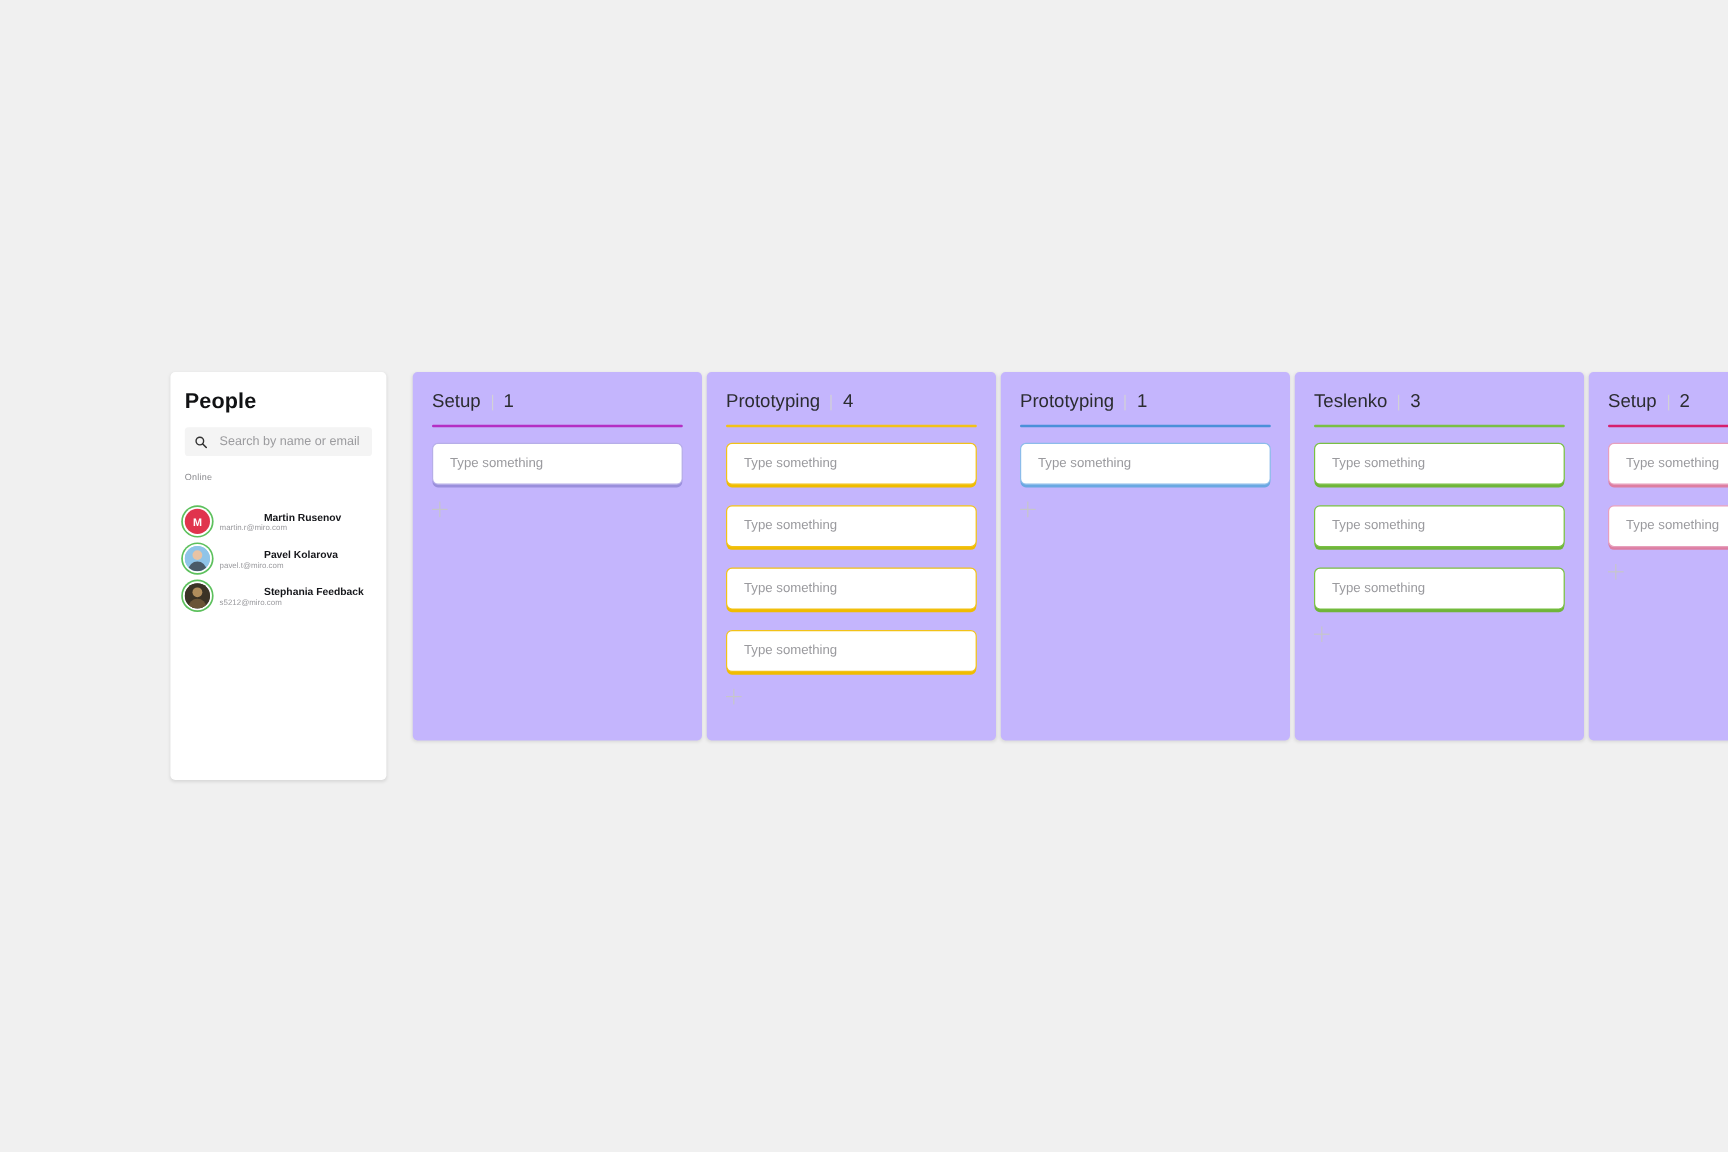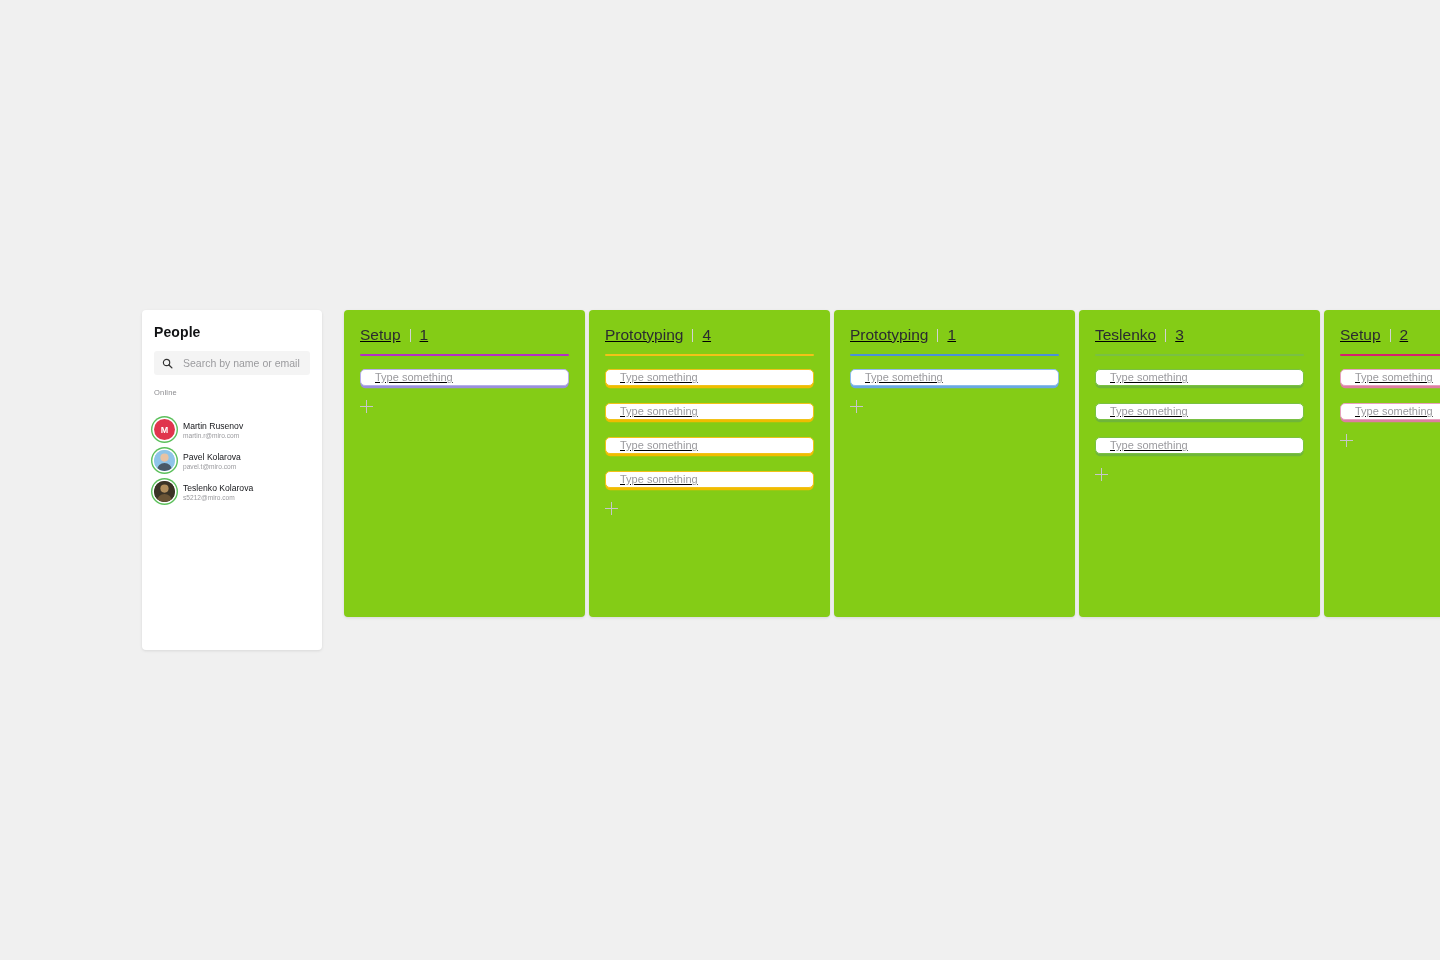--- a/index.html
+++ b/index.html
@@ -14,21 +14,21 @@
   
   #people-panel {
     position: absolute; left: 142px; top: 310px;
     width: 180px; height: 340px;
     background: #ffffff;
     border-radius: 4px;
     box-shadow: 0 1px 3px rgba(0,0,0,0.10);
     padding: 14px 12px 0 12px;
   }
   #people-title {
-    font-size: 14px; font-weight: bold; color: #111214;
+    font-size: 18px; font-weight: bold; color: #111214;
     letter-spacing: .1px; margin-bottom: 11px;
   }
   #people-search {
     display: flex; align-items: center; gap: 10px;
     background: #f4f4f4; border-radius: 3px;
     height: 24px; padding: 0 8px; margin-bottom: 13px;
   }
   #people-search .mag { flex: 0 0 auto; display: block; }
   #people-search .ph {
     font-size: 10.5px; color: #9b9b9e; line-height: 1;
@@ -42,49 +42,48 @@
   }
   .person-avatar {
     position: relative; width: 21px; height: 21px; flex: 0 0 21px;
     border-radius: 50%;
     box-shadow: 0 0 0 1.6px #ffffff, 0 0 0 3px #5cc05c;
     overflow: hidden;
     display: flex; align-items: center; justify-content: center;
     font-size: 9px; font-weight: bold; color: #fff;
   }
   .person-meta { display: flex; flex-direction: column; gap: 1px; min-width: 0; }
-  .person-name { font-size: 8.6px; font-weight: normal; color: #15161a; white-space: nowrap; }
+  .person-name { font-size: 8.6px; font-weight: bold; color: #15161a; white-space: nowrap; margin-left: 37px; }
   .person-email { font-size: 6.6px; color: #9a9a9e; white-space: nowrap; }
 
   
   #board { position: absolute; left: 344px; top: 310px; display: flex; gap: 4px; }
   .column {
     width: 241px; height: 307px;
-    background: #84cc16;
+    background: #c4b5fd;
     border-radius: 4px;
     box-shadow: 0 1px 3px rgba(0,0,0,0.10);
     padding: 16px 16px 0 16px;
     flex: 0 0 241px;
     overflow: hidden;
-    text-decoration: underline;
   }
   .col-header {
     display: flex; align-items: baseline; gap: 9px;
     font-size: 15.5px; color: #2b2c30; font-weight: normal;
     margin-bottom: 10px; white-space: nowrap;
   }
   .col-header .sep {
     display: inline-block; width: 1px; height: 13px;
     background: #d2d2d5; align-self: center;
   }
   .col-header .count { color: #2b2c30; }
   .col-rule { height: 1.6px; width: 100%; border-radius: 1px; margin-bottom: 13px; }
   .cards { display: flex; flex-direction: column; gap: 17px; }
   .card {
-    height: 17px; border-radius: 5px;
+    height: 35px; border-radius: 5px;
     background: #ffffff;
     display: flex; align-items: center;
     padding: 0 14px;
   }
   .card .ph { font-size: 11px; color: #9a9a9e; }
   .add-btn {
     margin-top: 14px; width: 14px; height: 14px;
     position: relative; cursor: pointer;
   }
   .add-btn::before, .add-btn::after {
@@ -133,21 +132,21 @@
         </div>
         <div class="person">
           <div class="person-avatar" style="background: rgb(59, 51, 38); box-shadow: rgb(255, 255, 255) 0px 0px 0px 1.6px, rgb(92, 192, 92) 0px 0px 0px 3px;">
             <svg width="21" height="21" viewBox="0 0 21 21">
               <rect width="21" height="21" fill="#3b3326"></rect>
               <circle cx="10.5" cy="7.6" r="4.1" fill="#b08d5c"></circle>
               <ellipse cx="10.5" cy="20" rx="7.4" ry="7" fill="#6a5436"></ellipse>
             </svg>
           </div>
           <div class="person-meta">
-            <div class="person-name">Teslenko Kolarova</div>
+            <div class="person-name">Stephania Feedback</div>
             <div class="person-email">s5212@miro.com</div>
           </div>
         </div>
       </div>
   </div>
 
   <div id="board">
       <div class="column">
         <div class="col-header">
           <span>Setup</span>

